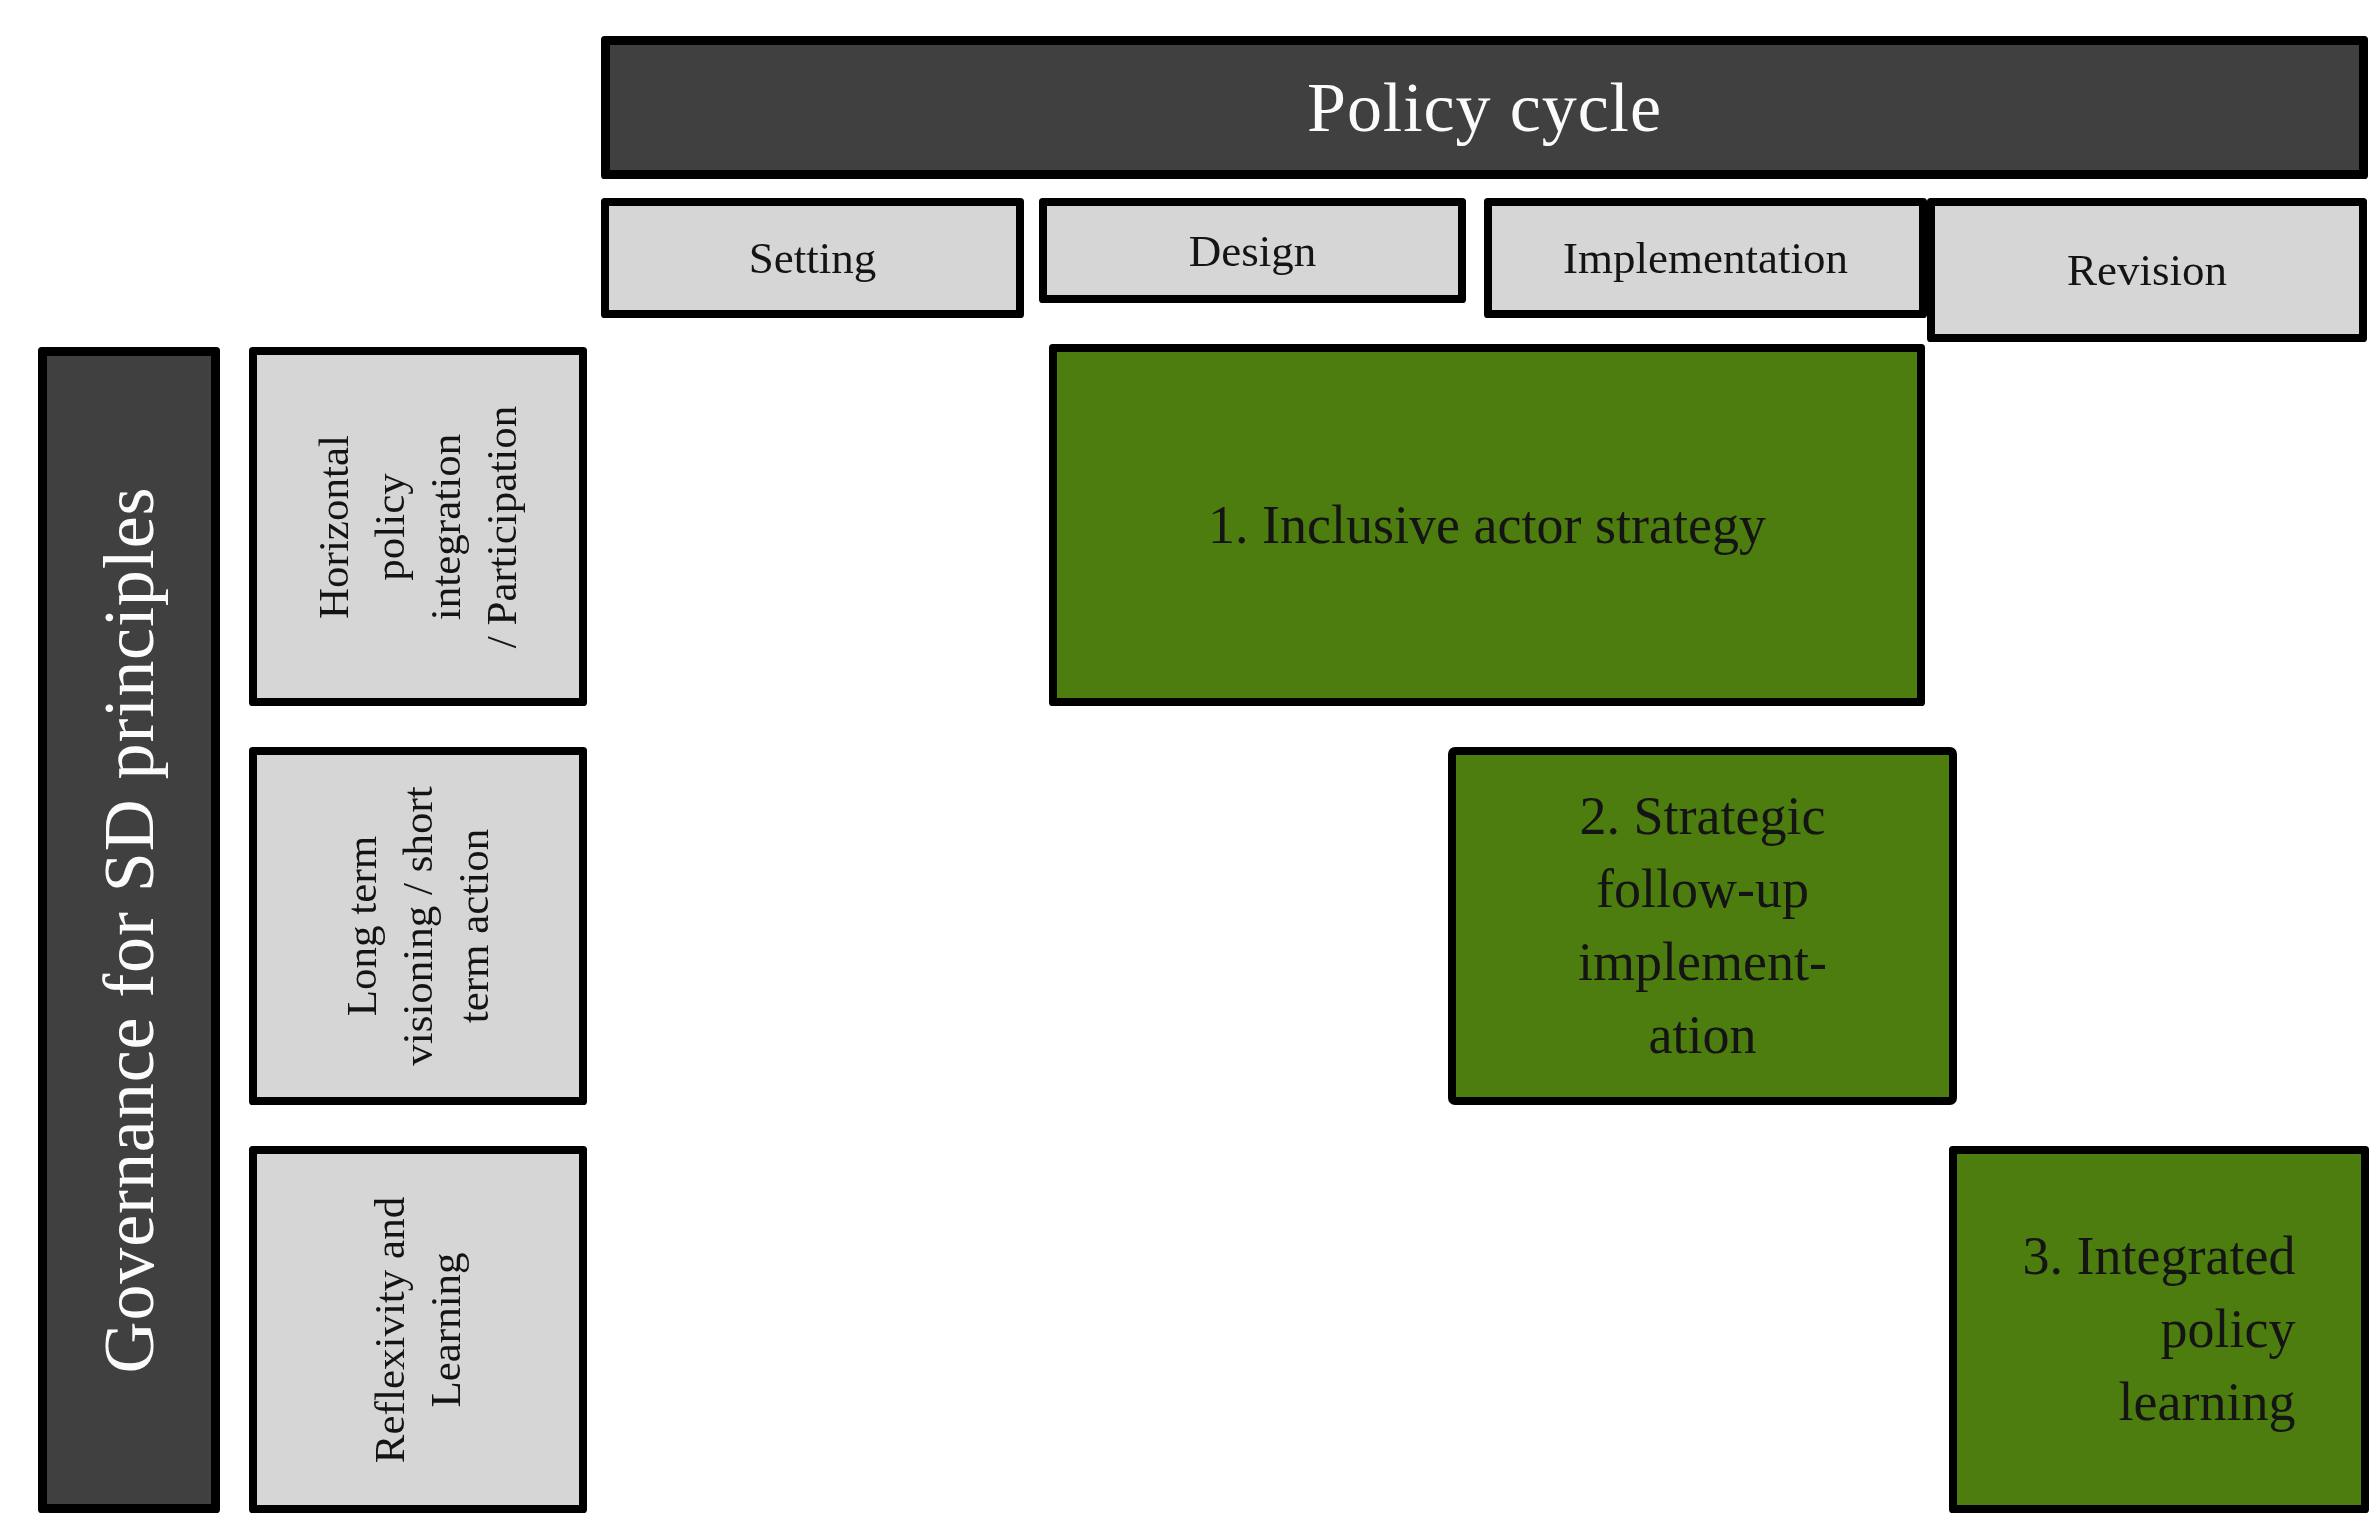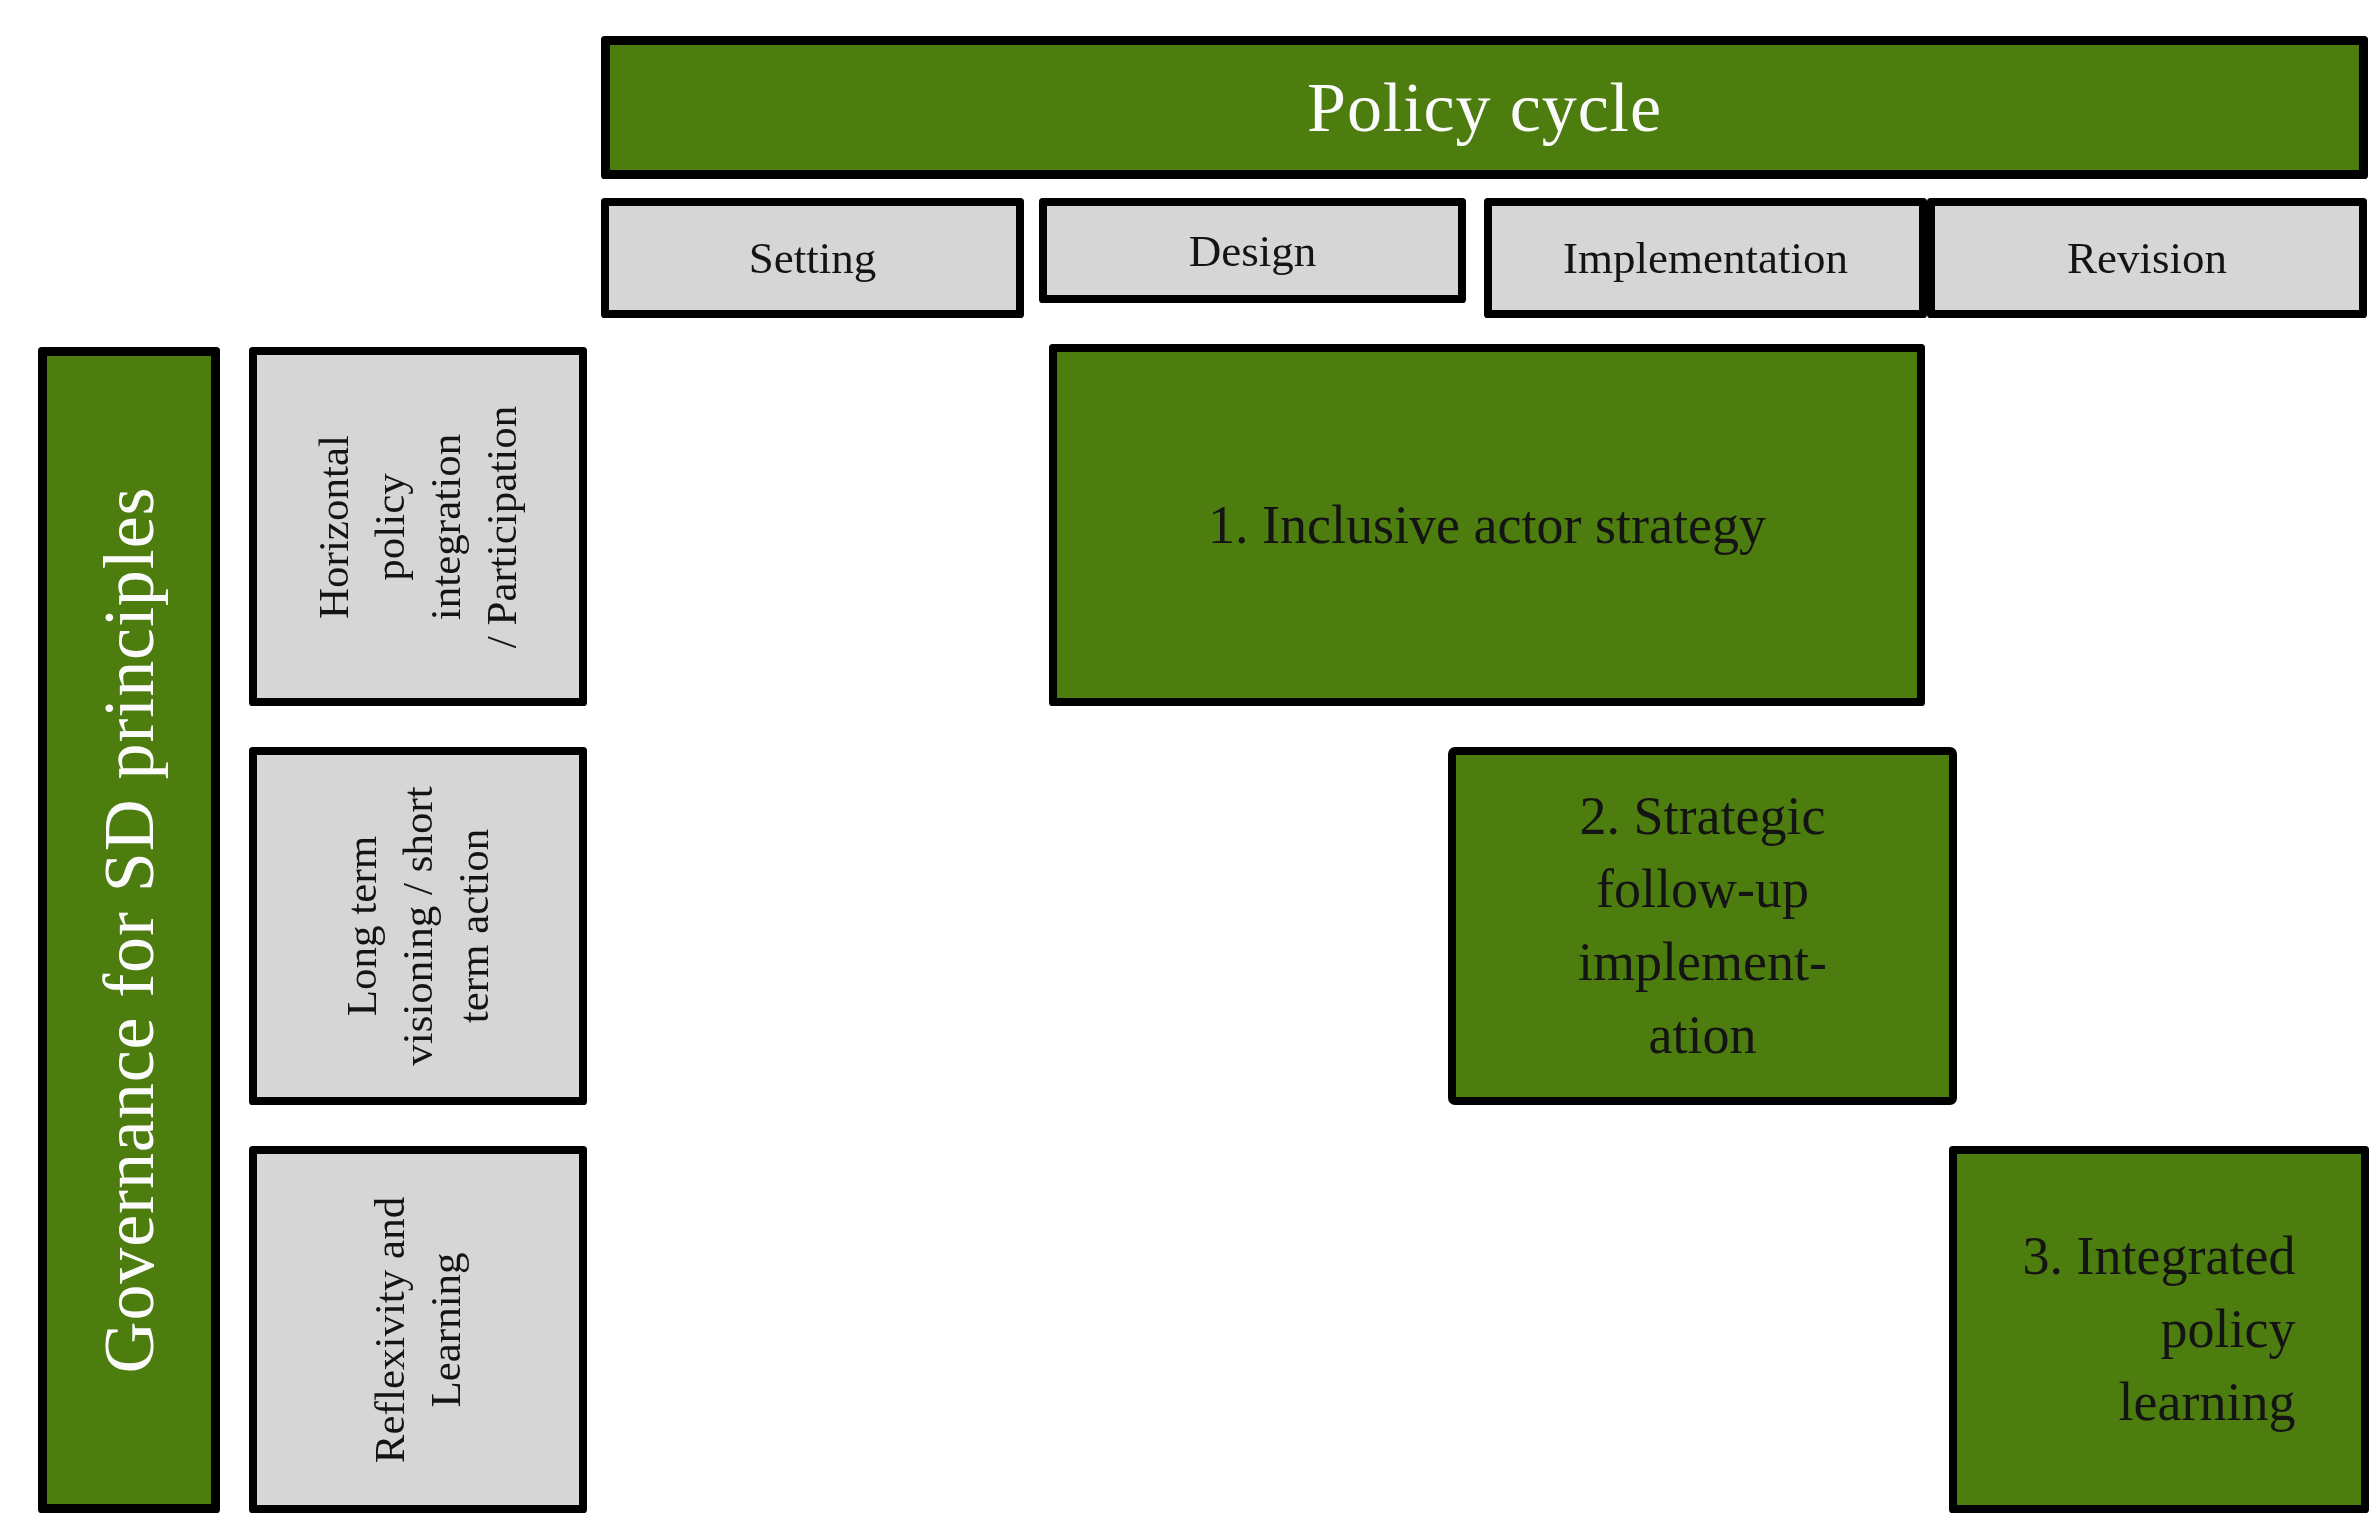--- a/index.html
+++ b/index.html
@@ -19,21 +19,21 @@
     position: absolute;
     box-sizing: border-box;
     border: 8px solid #000000;
     border-radius: 3.6px;
     display: flex;
     align-items: center;
     justify-content: center;
     text-align: center;
   }
   .dark {
-    background: #4d7c0f;
+    background: #404040;
     color: #fbfbfb;
     border-width: 9px;
   }
   .cell {
     background: #d6d6d6;
     color: #141414;
   }
   .strategy {
     background: #4d7c0f;
     color: #141414;
@@ -73,21 +73,21 @@
     font-size: 54px;
     line-height: 1.35;
     white-space: pre-line;
   }
 
   
   #policy-cycle-header { left: 601px; top: 36px;  width: 1767px; height: 143px; }
   #stage-setting        { left: 601px;  top: 198px; width: 423px; height: 120px; text-align: center; }
   #stage-design         { left: 1039px; top: 198px; width: 427px; height: 105px; }
   #stage-implementation { left: 1484px; top: 198px; width: 443px; height: 120px; }
-  #stage-revision       { left: 1927px; top: 198px; width: 440px; height: 120px; }
+  #stage-revision       { left: 1927px; top: 198px; width: 440px; height: 144px; }
   #governance-bar       { left: 38px;   top: 347px; width: 182px; height: 1166px; }
   #principle-1          { left: 249px;  top: 347px; width: 338px; height: 359px; }
   #principle-2          { left: 249px;  top: 747px; width: 338px; height: 358px; }
   #principle-3          { left: 249px;  top: 1146px; width: 338px; height: 367px; }
   #strategy-1           { left: 1049px; top: 344px; width: 876px; height: 362px; }
   #strategy-2           { left: 1448px; top: 747px; width: 509px; height: 358px; border-radius: 7px; }
   #strategy-3           { left: 1949px; top: 1146px; width: 420px; height: 367px; text-align: right; }
 </style>
 </head>
 <body>

